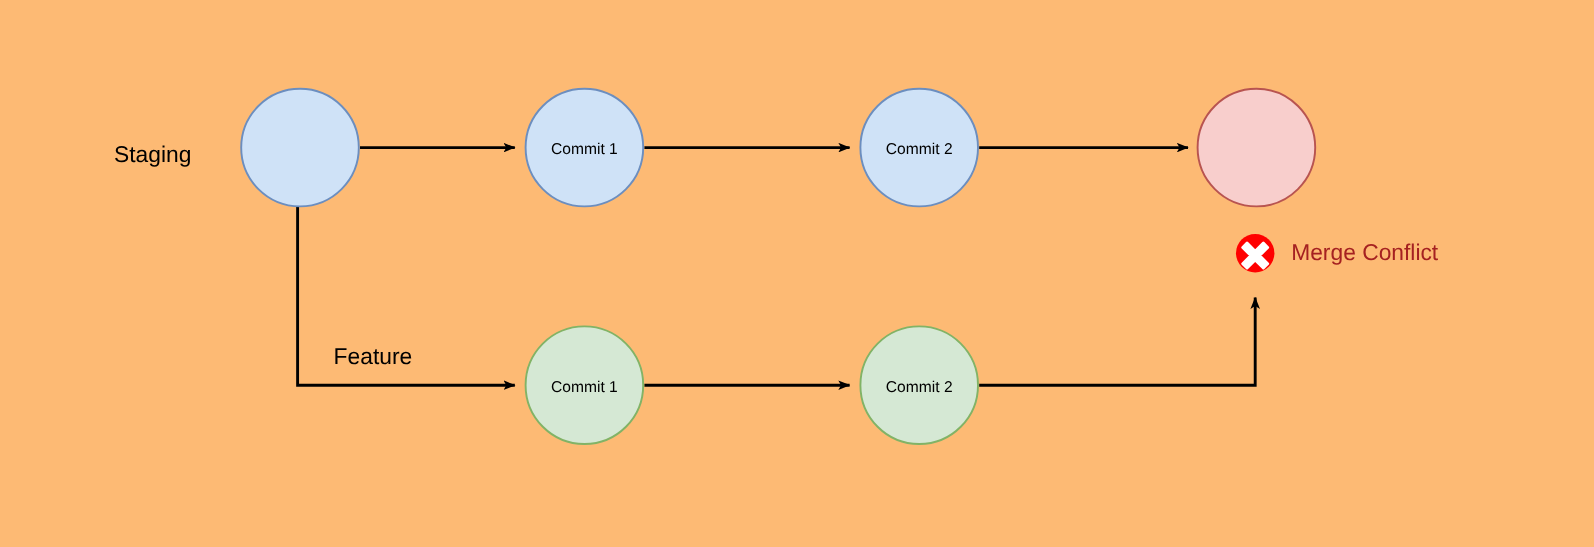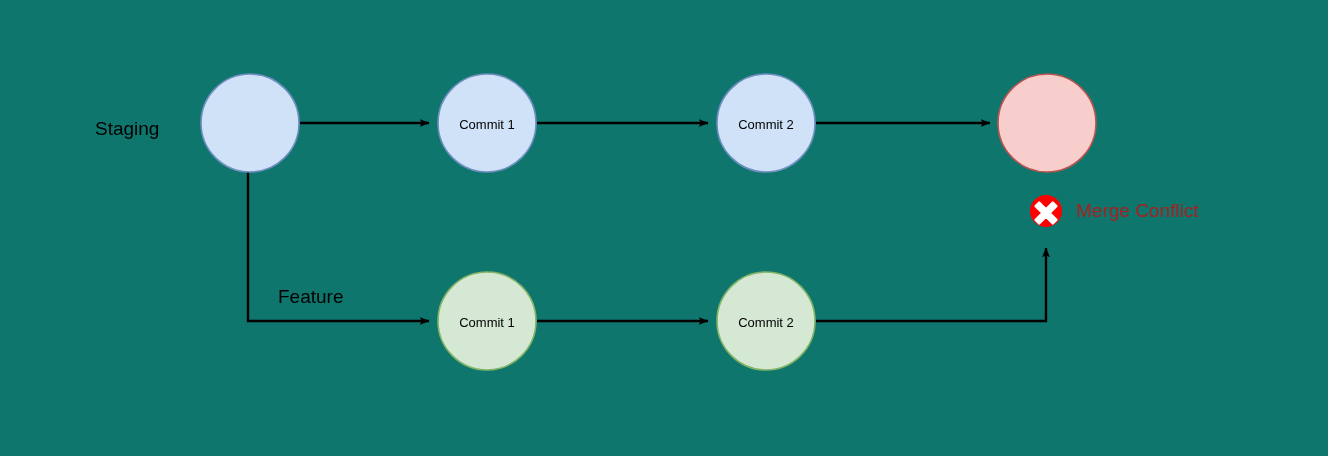--- a/index.html
+++ b/index.html
@@ -8,21 +8,21 @@
     padding: 0;
     background: #ffffff;
   }
   body {
     font-family: "Liberation Sans", sans-serif;
   }
   #canvas {
     position: relative;
     width: 1328px;
     height: 456px;
-    background: #0f766e;
+    background: #fdba74;
     overflow: hidden;
   }
   #diagram-svg {
     position: absolute;
     left: 0;
     top: 0;
     width: 1328px;
     height: 456px;
     display: block;
   }

